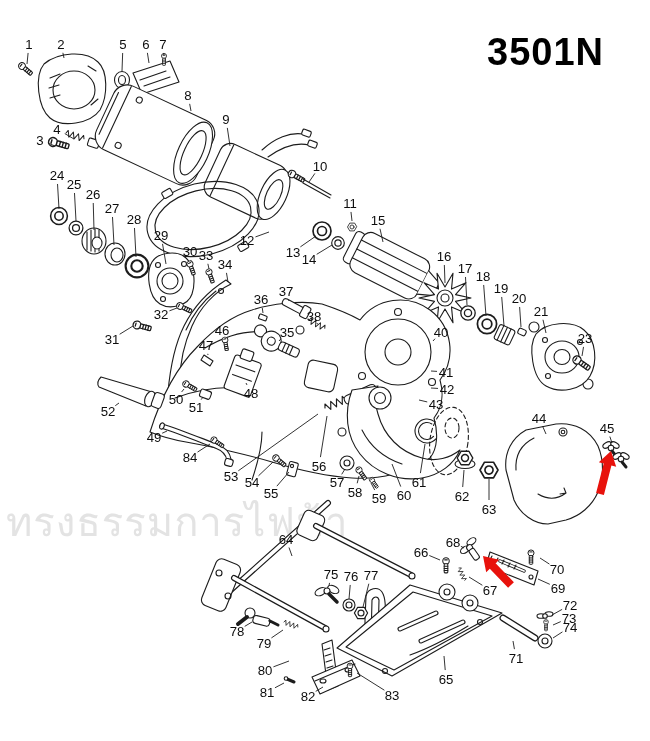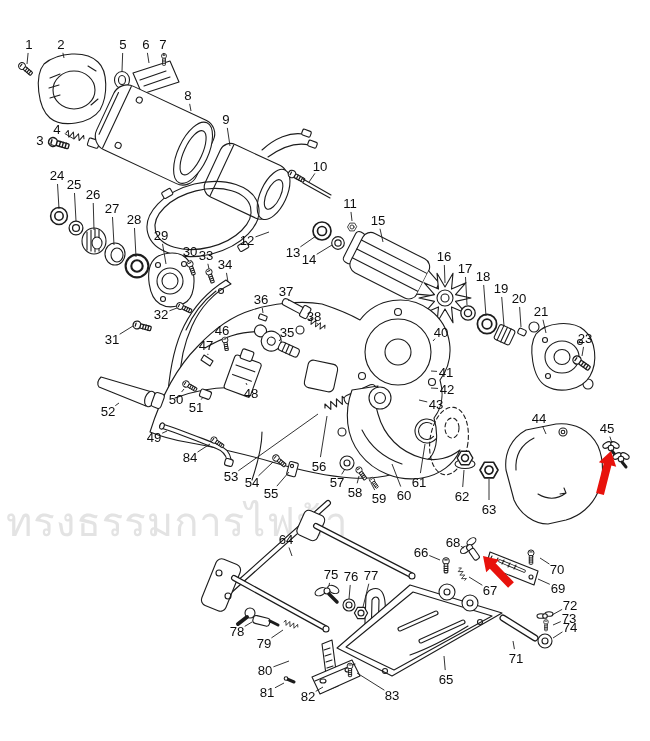--- a/index.html
+++ b/index.html
@@ -12,20 +12,21 @@
                font-size:38px;letter-spacing:1px;color:#000;}
   svg.diagram{position:absolute;left:0;top:0;z-index:1;}
 </style>
 </head>
 <body>
 
 <div class="stage">
 
   <div class="watermark">ทรงธรรมการไฟฟ้า</div>
 
+  <div class="model-title">3501N</div>
 
   <svg class="diagram" width="650" height="741" viewBox="0 0 650 741">
     <defs>
       <g id="scr">
         <circle r="3.4" fill="#fff"></circle>
         <path d="M-1.2,-1.4 L-1.2,1.4"></path>
         <rect x="3" y="-1.9" width="9.5" height="3.8" rx="0.8" fill="#fff"></rect>
         <path d="M5.5,-1.9 v3.8 M7.8,-1.9 v3.8 M10.1,-1.9 v3.8"></path>
       </g>
       <g id="rng">

